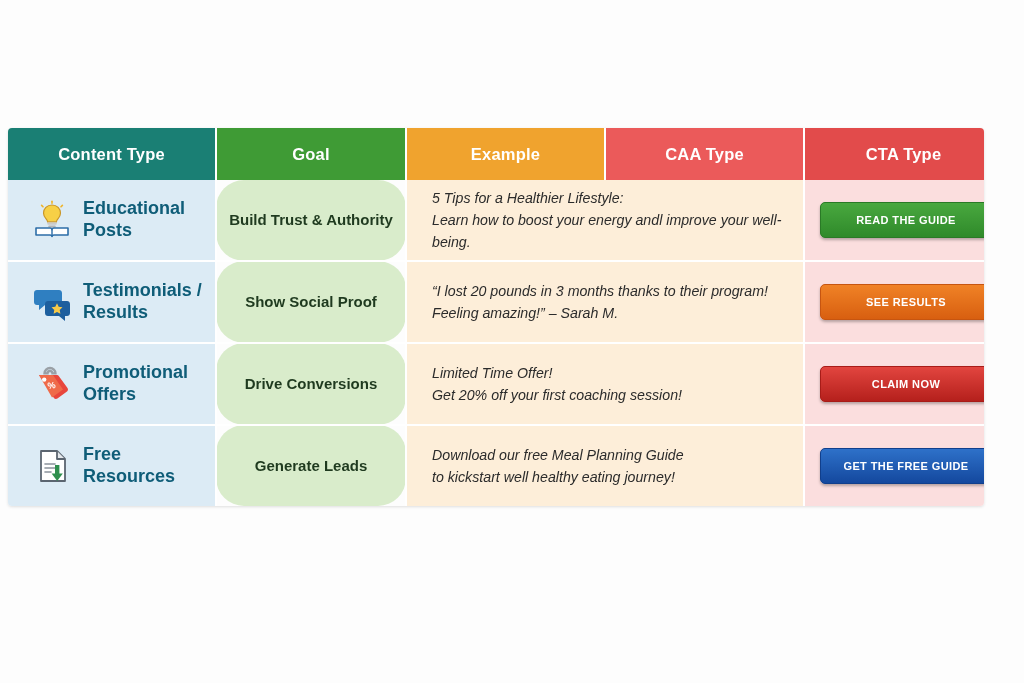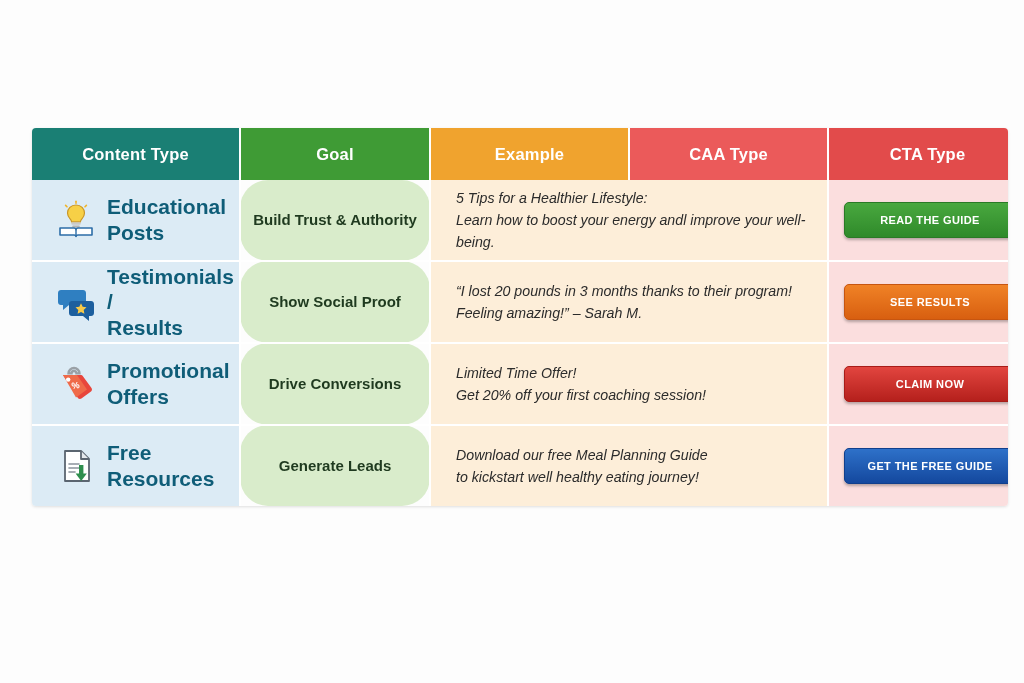--- a/index.html
+++ b/index.html
@@ -14,21 +14,21 @@
     overflow: hidden;
   }
   .canvas {
     position: relative;
     width: 1024px;
     height: 683px;
     background: #fdfdfd;
   }
   .table-wrap {
     position: absolute;
-    left: 32px;
+    left: 8px;
     top: 128px;
     width: 976px;
     border-radius: 4px;
     overflow: hidden;
     box-shadow: 0 1px 3px rgba(0,0,0,0.12);
   }
   table.matrix {
     border-collapse: collapse;
     width: 976px;
     table-layout: fixed;
@@ -76,21 +76,21 @@
   .type-cell {
     display: flex;
     align-items: center;
     gap: 10px;
     padding: 0 12px 0 22px;
     box-sizing: border-box;
   }
   .type-label {
     color: #0f5d78;
     font-weight: bold;
-    font-size: 21px;
+    font-size: 18px;
     line-height: 1.22;
   }
   .goal-cell {
     text-align: center;
     color: #1f3a1f;
     font-weight: bold;
     font-size: 15px;
     padding: 0 10px;
     line-height: 1.25;
   }

